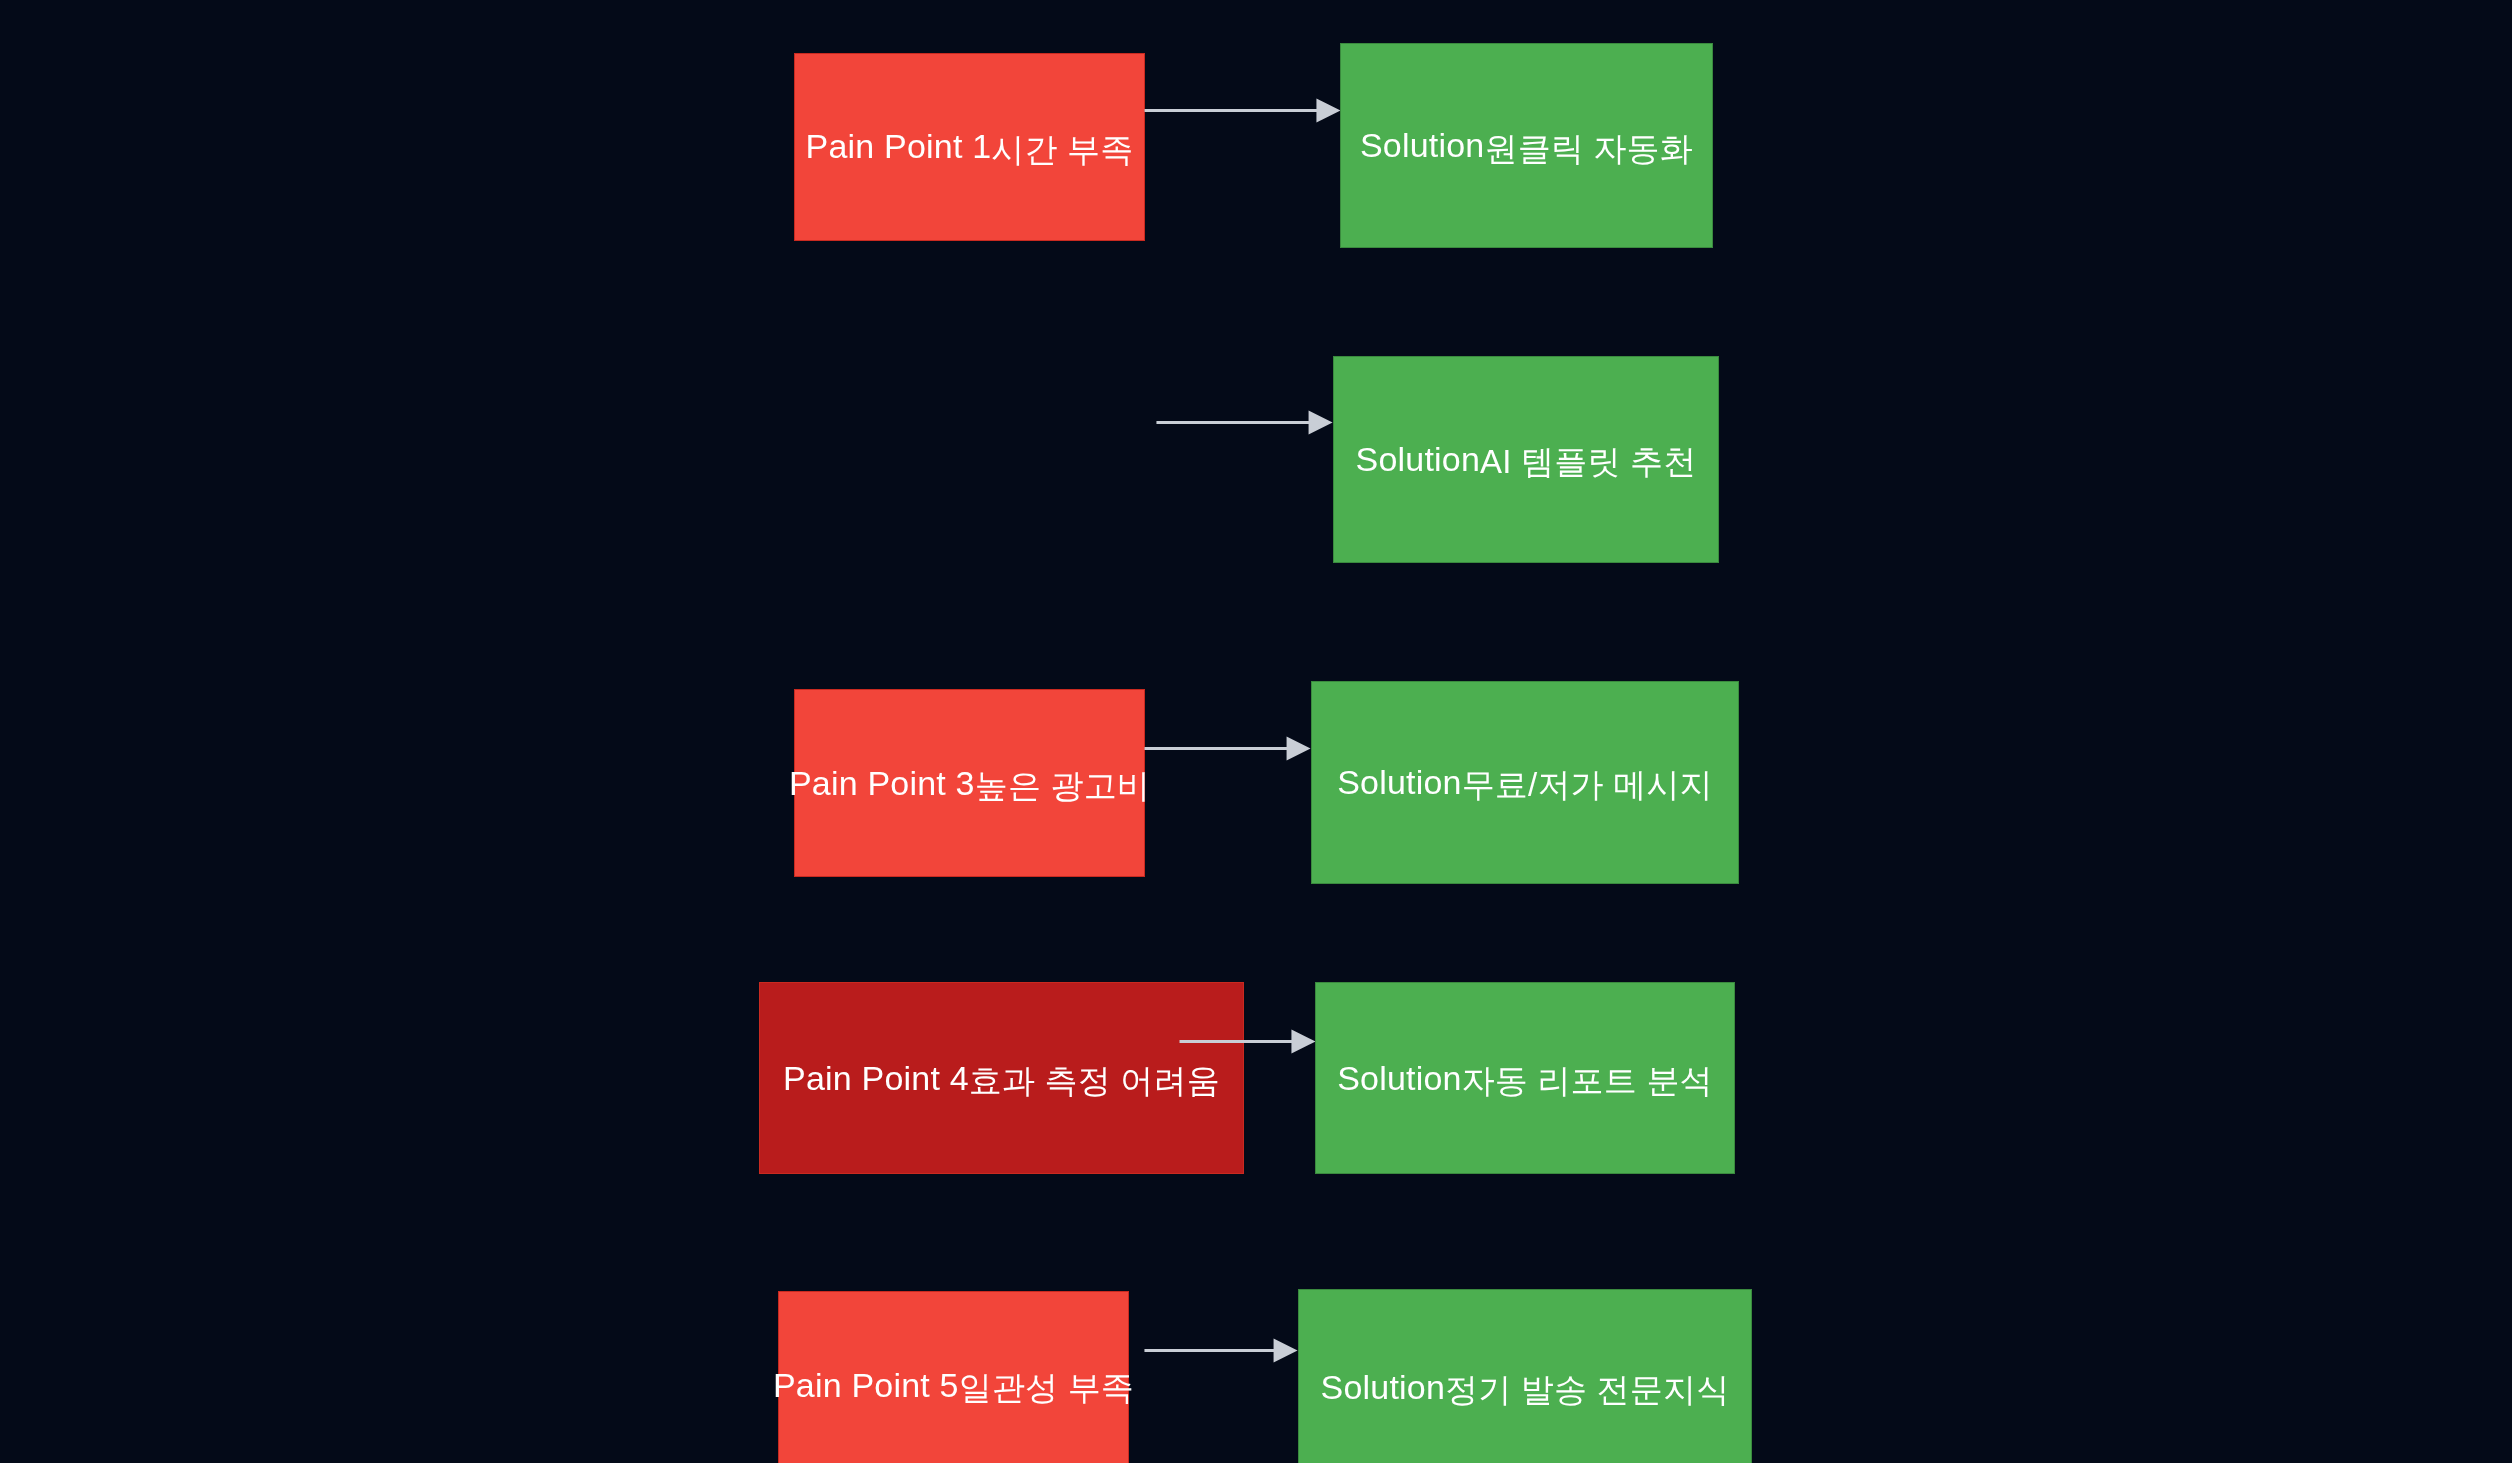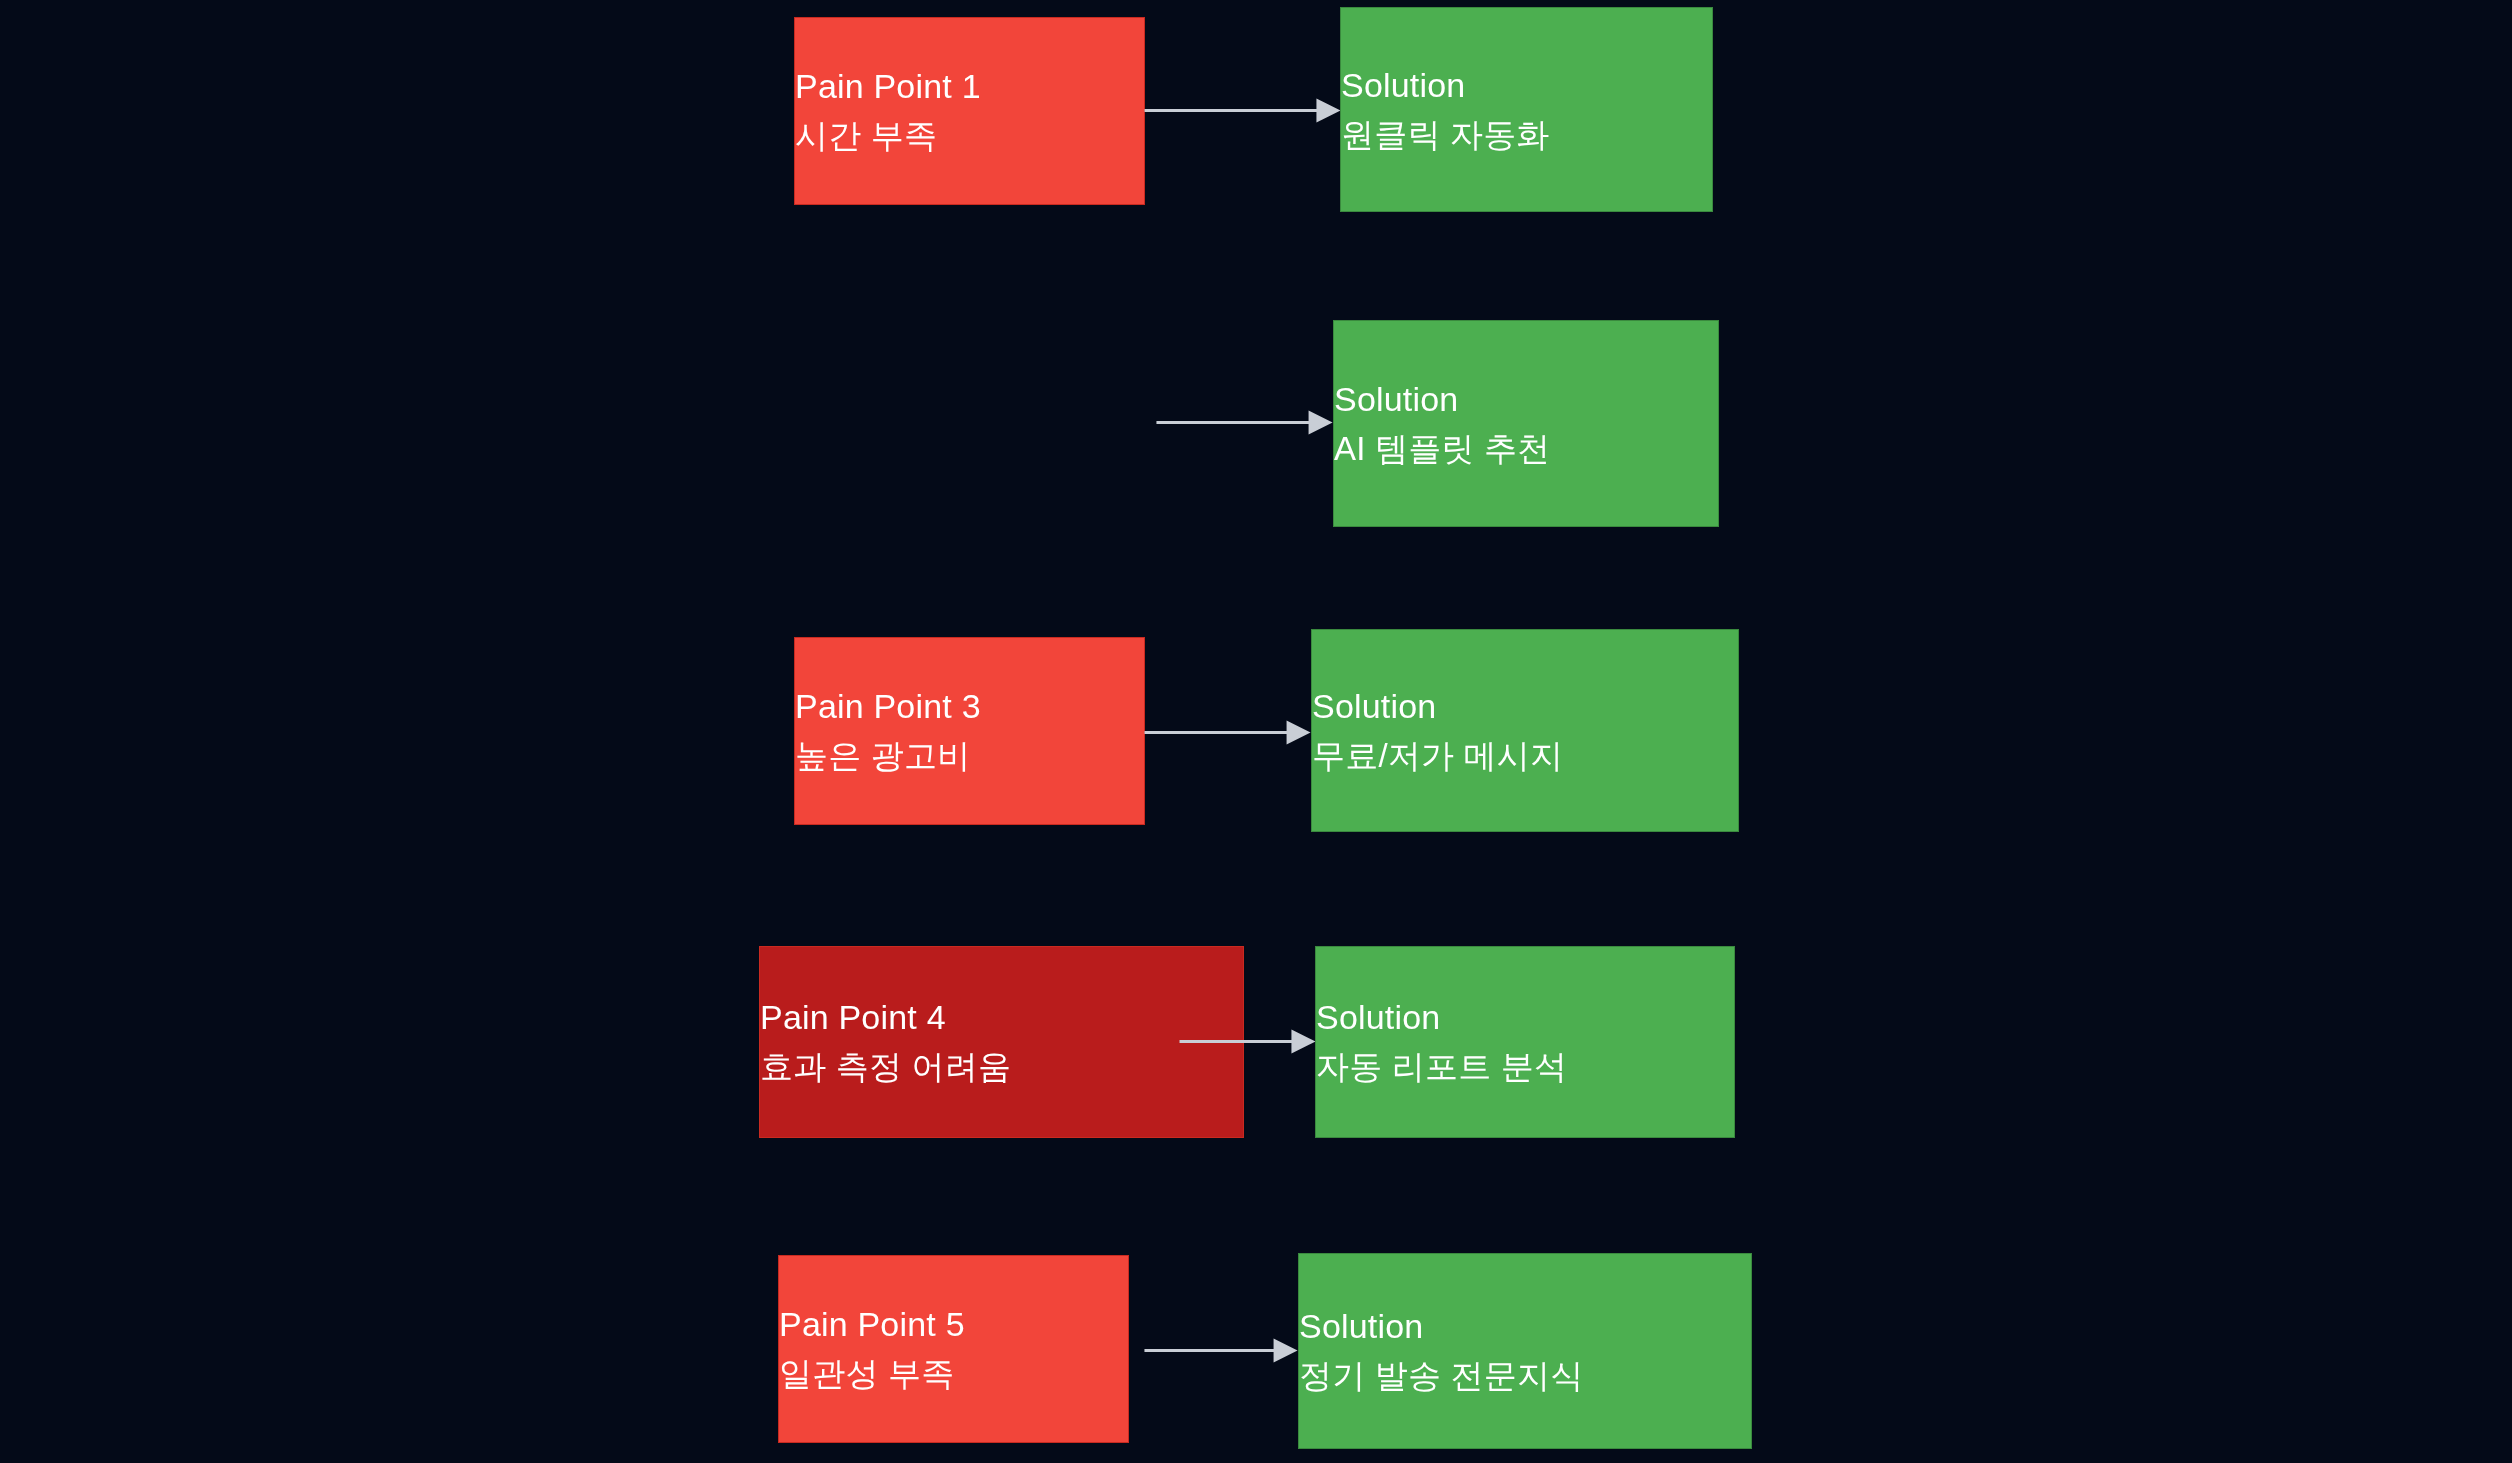--- a/index.html
+++ b/index.html
@@ -25,26 +25,26 @@
   .flow-row {
     position: absolute;
     left: 0;
     width: 2512px;
   }
 
   .node {
     position: absolute;
     box-sizing: border-box;
     display: flex;
-    flex-direction: column;
-    align-items: flex-start;
+    align-items: center;
     justify-content: center;
     text-align: center;
     color: #ffffff;
     line-height: 1.32;
+    margin-top: 36px;
   }
 
   .node.pain {
     background: #f2453a;
     border: 1.8px solid #c92a20;
   }
 
   .node.solution {
     background: #4caf50;
     border: 1.8px solid #3a8a3e;
@@ -100,21 +100,21 @@
         <svg width="213" height="37" viewBox="0 0 231 40">
           <line x1="20" y1="20" x2="187" y2="20" stroke="#c9ced6" stroke-width="3.5"></line>
           <polygon points="185,7 211,20 185,33" fill="#c9ced6"></polygon>
         </svg>
       </div>
       <div class="node solution" style="left: 1333px; top: 320px; width: 386px; height: 207px; background: rgb(76, 175, 80); border-color: rgb(58, 138, 62); color: rgb(255, 255, 255); pointer-events: auto;">
         <div class="node-title">Solution</div>
         <div class="node-subtitle">AI 템플릿 추천</div>
       </div>
     </div>
-    <div class="flow-row" style="top: 0px; height: 1066px; pointer-events: none;">
+    <div class="flow-row" style="top: 16px; height: 1066px; pointer-events: none;">
       <div class="node pain" style="left: 794px; top: 637px; width: 351px; height: 188px; background: rgb(242, 69, 58); border-color: rgb(201, 42, 32); color: rgb(255, 255, 255); pointer-events: auto;">
         <div class="node-title">Pain Point 3</div>
         <div class="node-subtitle">높은 광고비</div>
       </div>
       <div class="connector" style="left: 1126px; top: 714px; width: 203px; height: 37px;">
         <svg width="203" height="37" viewBox="0 0 220 40">
           <line x1="20" y1="20" x2="176" y2="20" stroke="#c9ced6" stroke-width="3.5"></line>
           <polygon points="174,7 200,20 174,33" fill="#c9ced6"></polygon>
         </svg>
       </div>

